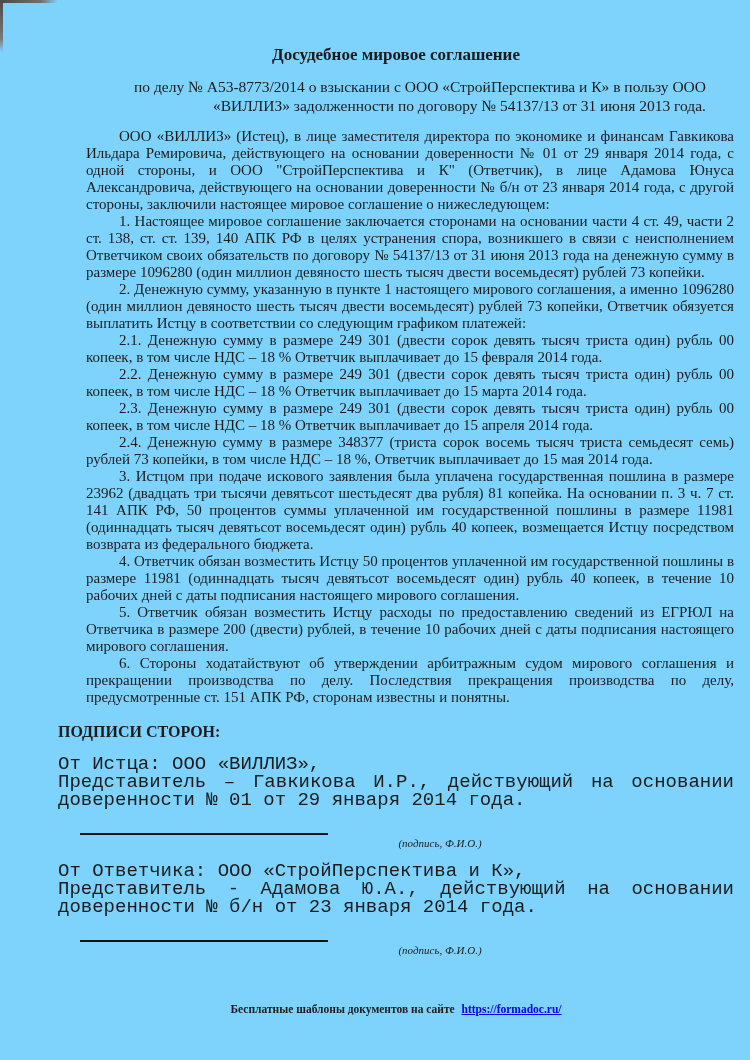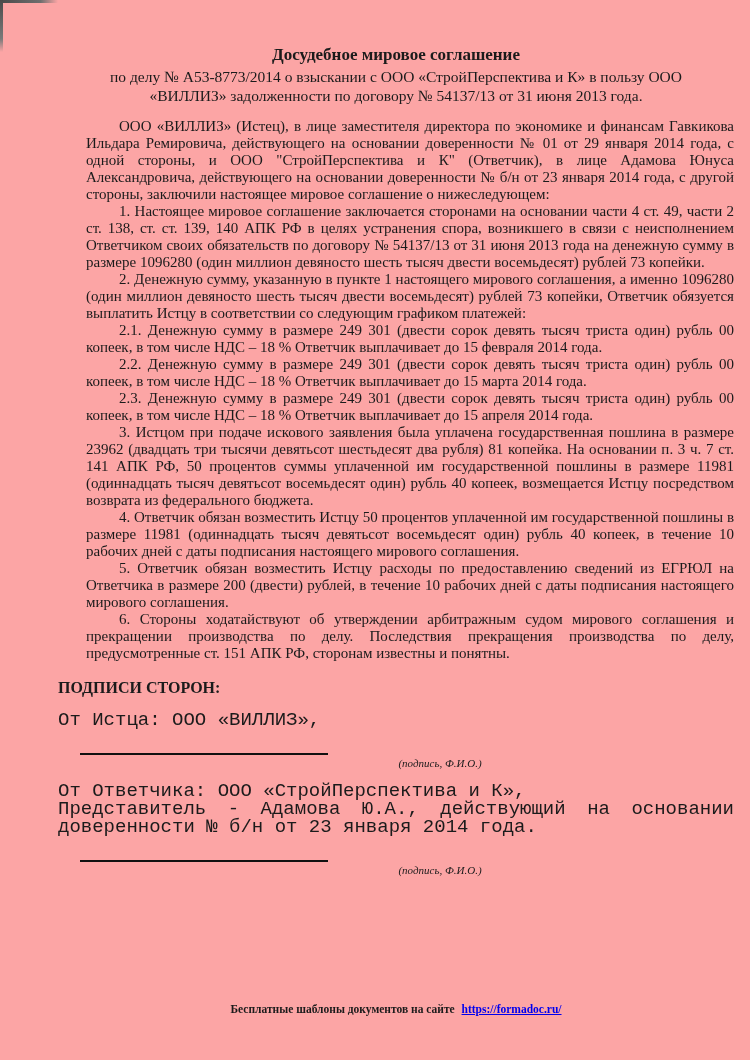--- a/index.html
+++ b/index.html
@@ -3,21 +3,21 @@
 <meta charset="utf-8">
 <style>
   :root { --ink: #1b1b1b; --link-color: #0000ee; }
   * { box-sizing: border-box; }
   html, body { margin: 0; padding: 0; background: #ffffff; }
   .page {
     position: relative;
     width: 750px;
     height: 1060px;
     margin: 0 auto;
-    background: #fca5a5;
+    background: #7dd3fc;
     color: var(--ink);
     font-family: "Liberation Serif", "DejaVu Serif", serif;
     font-size: 15px;
     line-height: 17px;
     padding: 44px 16px 0 58px;
     overflow: hidden;
   }
   
   .corner-top {
     position: absolute; top: 0; left: 0; width: 58px; height: 3px;
@@ -29,22 +29,22 @@
   }
   .doc-title {
     margin: 0;
     text-align: center;
     font-size: 17px;
     font-weight: bold;
     line-height: 21px;
   }
   .doc-subtitle {
     width: 620px;
-    margin: 2px auto 0;
-    text-align: center;
+    margin: 12px auto 0;
+    text-align: right;
     font-size: 15.5px;
     line-height: 19px;
   }
   .dateline {
     display: flex;
     justify-content: space-between;
     align-items: baseline;
     margin-top: 28px;
     font-size: 15.5px;
   }
@@ -108,30 +108,32 @@
   <div class="doc-subtitle">по делу № А53-8773/2014 о взыскании с ООО «СтройПерспектива и К» в пользу ООО «ВИЛЛИЗ» задолженности по договору № 54137/13 от 31 июня 2013 года.</div>
 
 
   <div class="body-text">
     <p>ООО «ВИЛЛИЗ» (Истец), в лице заместителя директора по экономике и финансам Гавкикова Ильдара Ремировича, действующего на основании доверенности № 01 от 29 января 2014 года, с одной стороны, и ООО "СтройПерспектива и К" (Ответчик), в лице Адамова Юнуса Александровича, действующего на основании доверенности № б/н от 23 января 2014 года, с другой стороны, заключили настоящее мировое соглашение о нижеследующем:</p>
     <p>1. Настоящее мировое соглашение заключается сторонами на основании части 4 ст. 49, части 2 ст. 138, ст. ст. 139, 140 АПК РФ в целях устранения спора, возникшего в связи с неисполнением Ответчиком своих обязательств по договору № 54137/13 от 31 июня 2013 года на денежную сумму в размере 1096280 (один миллион девяносто шесть тысяч двести восемьдесят) рублей 73 копейки.</p>
     <p>2. Денежную сумму, указанную в пункте 1 настоящего мирового соглашения, а именно 1096280 (один миллион девяносто шесть тысяч двести восемьдесят) рублей 73 копейки, Ответчик обязуется выплатить Истцу в соответствии со следующим графиком платежей:</p>
     <p>2.1. Денежную сумму в размере 249 301 (двести сорок девять тысяч триста один) рубль 00 копеек, в том числе НДС – 18 % Ответчик выплачивает до 15 февраля 2014 года.</p>
     <p>2.2. Денежную сумму в размере 249 301 (двести сорок девять тысяч триста один) рубль 00 копеек, в том числе НДС – 18 % Ответчик выплачивает до 15 марта 2014 года.</p>
     <p>2.3. Денежную сумму в размере 249 301 (двести сорок девять тысяч триста один) рубль 00 копеек, в том числе НДС – 18 % Ответчик выплачивает до 15 апреля 2014 года.</p>
+    <p>2.4. Денежную сумму в размере 348377 (триста сорок восемь тысяч триста семьдесят семь) рублей 73 копейки, в том числе НДС – 18 %, Ответчик выплачивает до 15 мая 2014 года.</p>
     <p>3. Истцом при подаче искового заявления была уплачена государственная пошлина в размере 23962 (двадцать три тысячи девятьсот шестьдесят два рубля) 81 копейка. На основании п. 3 ч. 7 ст. 141 АПК РФ, 50 процентов суммы уплаченной им государственной пошлины в размере 11981 (одиннадцать тысяч девятьсот восемьдесят один) рубль 40 копеек, возмещается Истцу посредством возврата из федерального бюджета.</p>
     <p>4. Ответчик обязан возместить Истцу 50 процентов уплаченной им государственной пошлины в размере 11981 (одиннадцать тысяч девятьсот восемьдесят один) рубль 40 копеек, в течение 10 рабочих дней с даты подписания настоящего мирового соглашения.</p>
     <p>5. Ответчик обязан возместить Истцу расходы по предоставлению сведений из ЕГРЮЛ на Ответчика в размере 200 (двести) рублей, в течение 10 рабочих дней с даты подписания настоящего мирового соглашения.</p>
     <p>6. Стороны ходатайствуют об утверждении арбитражным судом мирового соглашения и прекращении производства по делу. Последствия прекращения производства по делу, предусмотренные ст. 151 АПК РФ, сторонам известны и понятны.</p>
   </div>
 
   <h2 class="sign-heading">ПОДПИСИ СТОРОН:</h2>
 
   <section class="sig-block">
     <p>От Истца: ООО «ВИЛЛИЗ»,</p>
+    <p>Представитель – Гавкикова И.Р., действующий на основании доверенности № 01 от 29 января 2014 года.</p>
     <div class="sig-line"></div>
     <div class="sig-caption">(подпись, Ф.И.О.)</div>
   </section>
 
   <section class="sig-block">
     <p>От Ответчика: ООО «СтройПерспектива и К»,</p>
     <p>Представитель - Адамова Ю.А., действующий на основании доверенности № б/н от 23 января 2014 года.</p>
     <div class="sig-line"></div>
     <div class="sig-caption">(подпись, Ф.И.О.)</div>
   </section>

